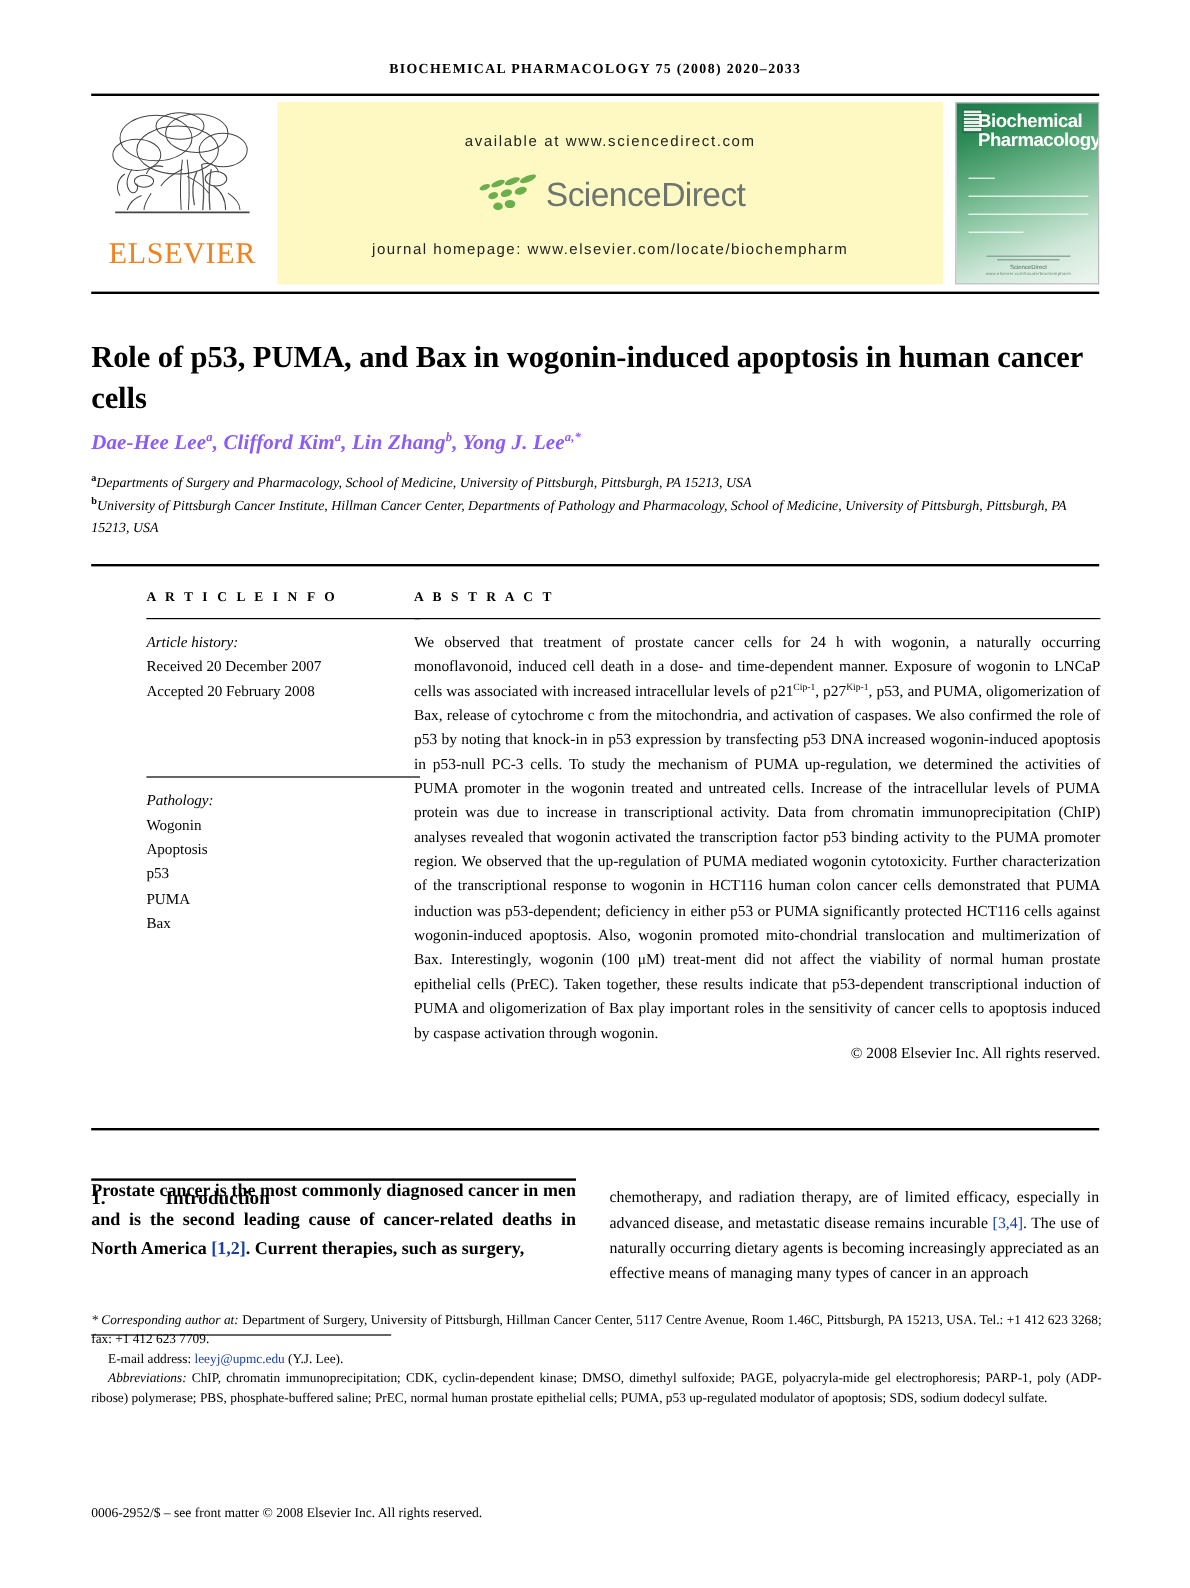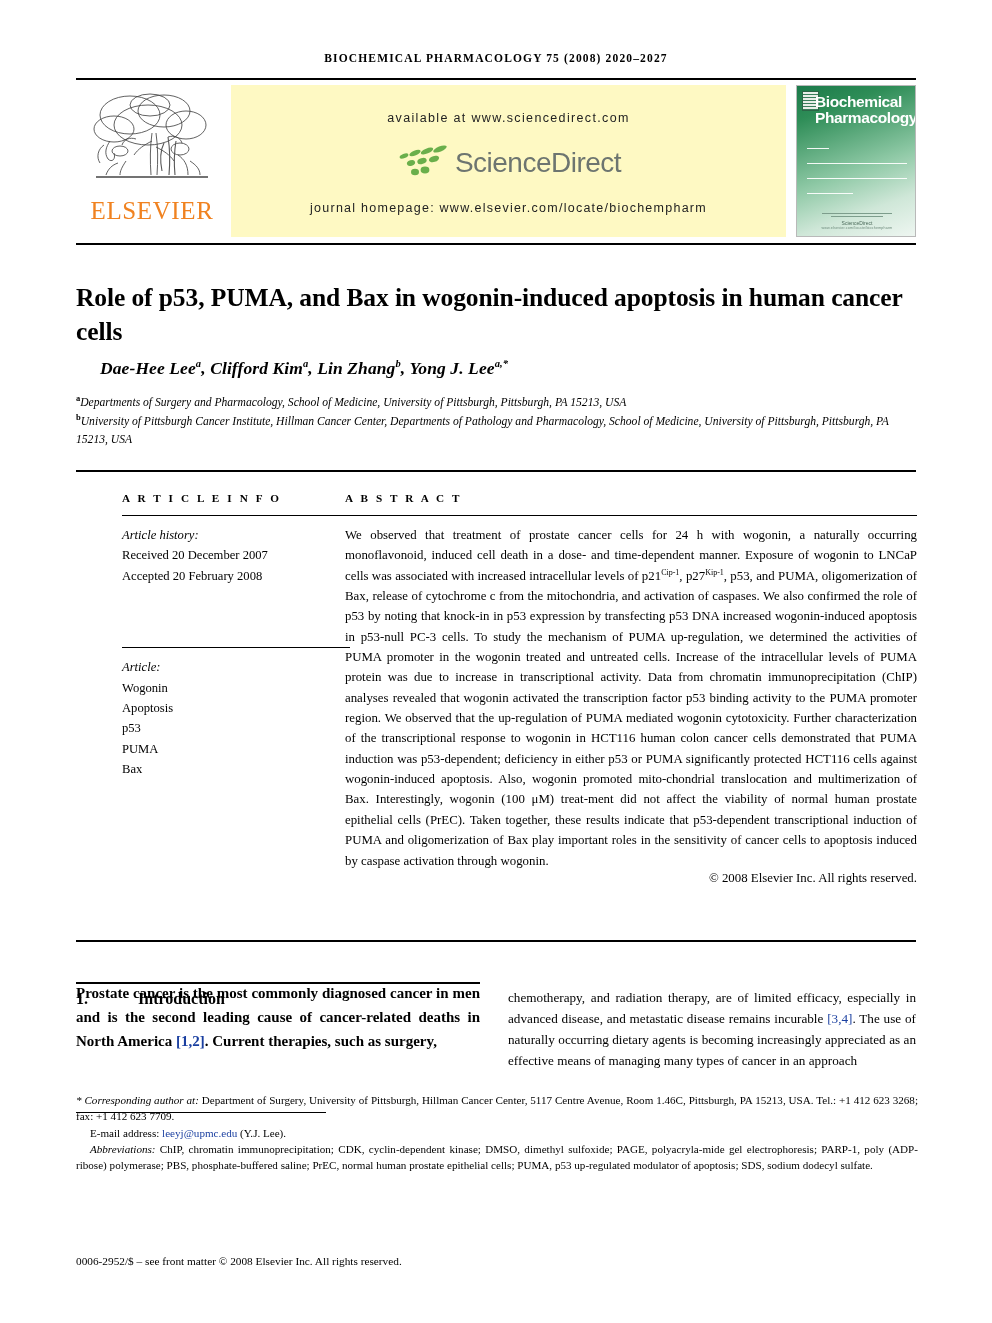--- a/index.html
+++ b/index.html
@@ -184,23 +184,22 @@
     color: #000;
     letter-spacing: -0.1px;
   }
   .authors {
     position: absolute;
     left: 76px; top: 358px; width: 840px;
     font-family: "Liberation Serif", serif;
     font-style: italic;
     font-weight: bold;
     font-size: 17.5px;
-    color: #000000;
+    color: #8b5cf6;
     letter-spacing: 0.1px;
-    margin-left: 24px;
   }
   .authors sup { font-size: 10.5px; font-style: italic; }
 
   .affils {
     position: absolute;
     left: 76px; top: 392px; width: 820px;
     font-family: "Liberation Serif", serif;
     font-style: italic;
     font-size: 11.6px;
     line-height: 1.52;
@@ -320,21 +319,21 @@
     font-family: "Liberation Serif", serif;
     font-size: 11.3px;
     line-height: 1.5;
   }
 </style>
 </head>
 <body>
 
 <div class="page">
 
-  <div class="running-head">BIOCHEMICAL PHARMACOLOGY 75 (2008) 2020–2027</div>
+  <div class="running-head">BIOCHEMICAL PHARMACOLOGY 75 (2008) 2020–2033</div>
   <div class="rule-thick" style="top:78px;"></div>
 
   <div class="masthead">
 
     <div class="elsevier-box">
       <span class="elsevier-tree">
         <svg width="124" height="104" viewBox="0 0 124 104" aria-hidden="true">
           <g fill="none" stroke="#444" stroke-width="0.85">
             <ellipse cx="40" cy="26" rx="30" ry="19"></ellipse>
             <ellipse cx="74" cy="22" rx="26" ry="16"></ellipse>
@@ -429,21 +428,21 @@
 
   <div class="col-info">
     <div class="sec-label">A R T I C L E  I N F O</div>
     <div class="divider"></div>
     <div class="hist-title">Article history:</div>
     <div class="hist-line">Received 20 December 2007</div>
     <div class="hist-line">Accepted 20 February 2008</div>
 
     <div class="kw-block">
       <div class="divider"></div>
-      <div class="kw-title">Article:</div>
+      <div class="kw-title">Pathology:</div>
       <div class="kw-item">Wogonin</div>
       <div class="kw-item">Apoptosis</div>
       <div class="kw-item">p53</div>
       <div class="kw-item">PUMA</div>
       <div class="kw-item">Bax</div>
     </div>
   </div>
 
   <div class="col-abs">
     <div class="sec-label">A B S T R A C T</div>

